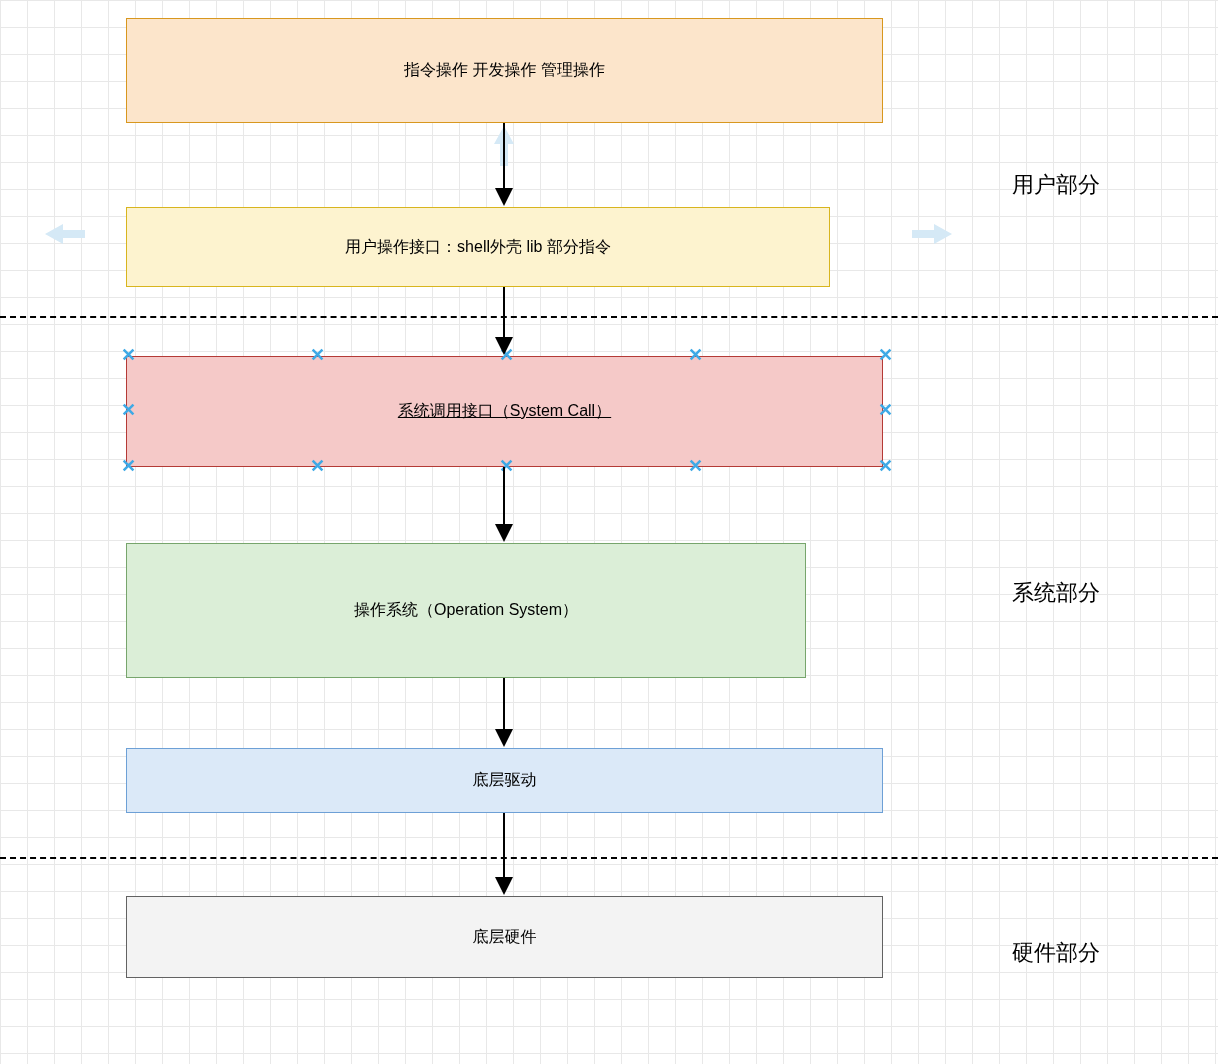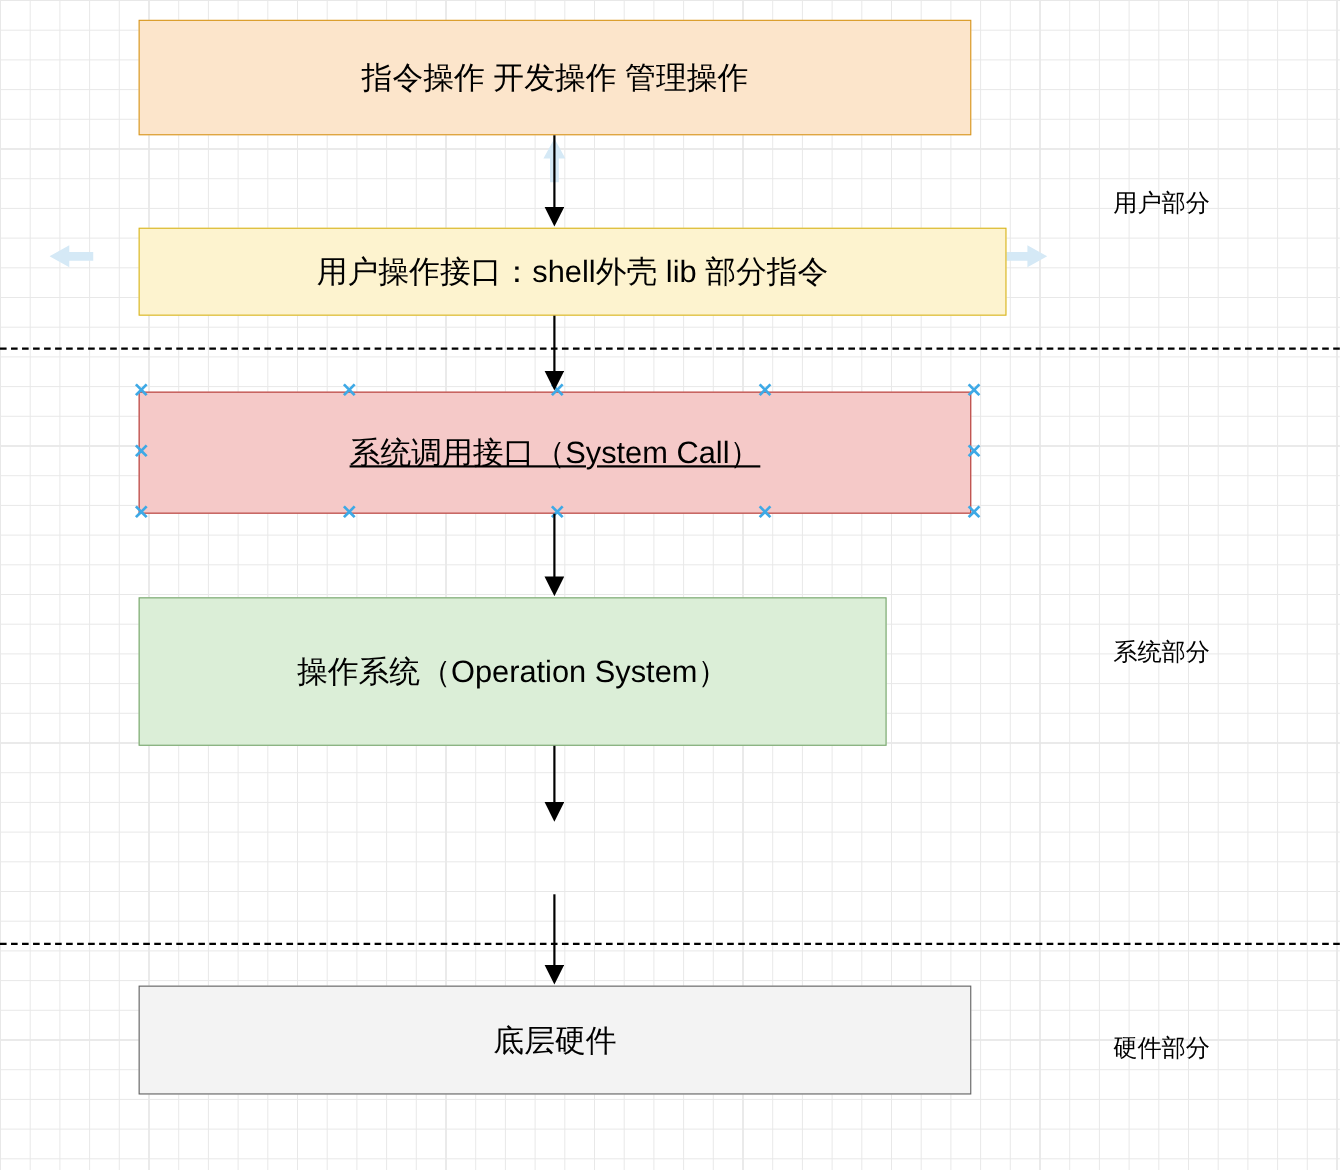--- a/index.html
+++ b/index.html
@@ -25,21 +25,21 @@
   }
   .canvas {
     position: absolute;
     inset: 0;
   }
   .box {
     position: absolute;
     display: flex;
     align-items: center;
     justify-content: center;
-    font-size: 28px;
+    font-size: 16px;
     text-align: center;
     padding: 8px 8px;
   }
   .box-orange { background: #fce5cb; border: 1.5px solid #d8971e; }
   .box-yellow { background: #fdf3cf; border: 1.5px solid #d8b51e; }
   .box-red    { background: #f5c9c8; border: 1.5px solid #b43a36; text-decoration: underline; }
   .box-green  { background: #dbeed7; border: 1.5px solid #77a56c; }
   .box-blue   { background: #dbe9f8; border: 1.5px solid #6da0d6; }
   .box-gray   { background: #f3f3f3; border: 1.5px solid #626262; }
   .section-label {
@@ -93,34 +93,37 @@
   <div class="faint-arrow" style="left:490px; top:126px;">
     <svg width="28" height="40" viewBox="0 0 28 40">
         <polygon points="14,0 4,18 10,18 10,40 18,40 18,18 24,18" fill="#d5e9f6"></polygon>
       </svg>
   </div>
 
   <div class="box box-orange" style="left:126px; top:18px; width:757px; height:105px;">
     <span>指令操作   开发操作   管理操作</span>
   </div>
 
-  <div class="box box-yellow" style="left:126px; top:207px; width:789px; height:80px;">
+  <div class="box box-yellow" style="left:126px; top:207px; width:704px; height:80px;">
     <span>用户操作接口：shell外壳   lib   部分指令</span>
   </div>
 
   <div class="box box-red" style="left:126px; top:356px; width:757px; height:111px;">
     <span>系统调用接口（System Call）</span>
   </div>
 
   <div class="box box-green" style="left:126px; top:543px; width:680px; height:135px;">
     <span>操作系统（Operation System）</span>
   </div>
 
+  <div class="box box-blue" style="left:126px; top:748px; width:757px; height:65px;">
+    <span>底层驱动</span>
+  </div>
 
-  <div class="box box-gray" style="left:126px; top:896px; width:757px; height:99px;justify-content:center;">
+  <div class="box box-gray" style="left:126px; top:896px; width:757px; height:82px;justify-content:center;">
     <span>底层硬件</span>
   </div>
 
   <div class="handle" style="left:126px; top:356px;">✕</div>
   <div class="handle" style="left:315px; top:356px;">✕</div>
   <div class="handle" style="left:504px; top:356px;">✕</div>
   <div class="handle" style="left:693px; top:356px;">✕</div>
   <div class="handle" style="left:883px; top:356px;">✕</div>
   <div class="handle" style="left:126px; top:411px;">✕</div>
   <div class="handle" style="left:883px; top:411px;">✕</div>

